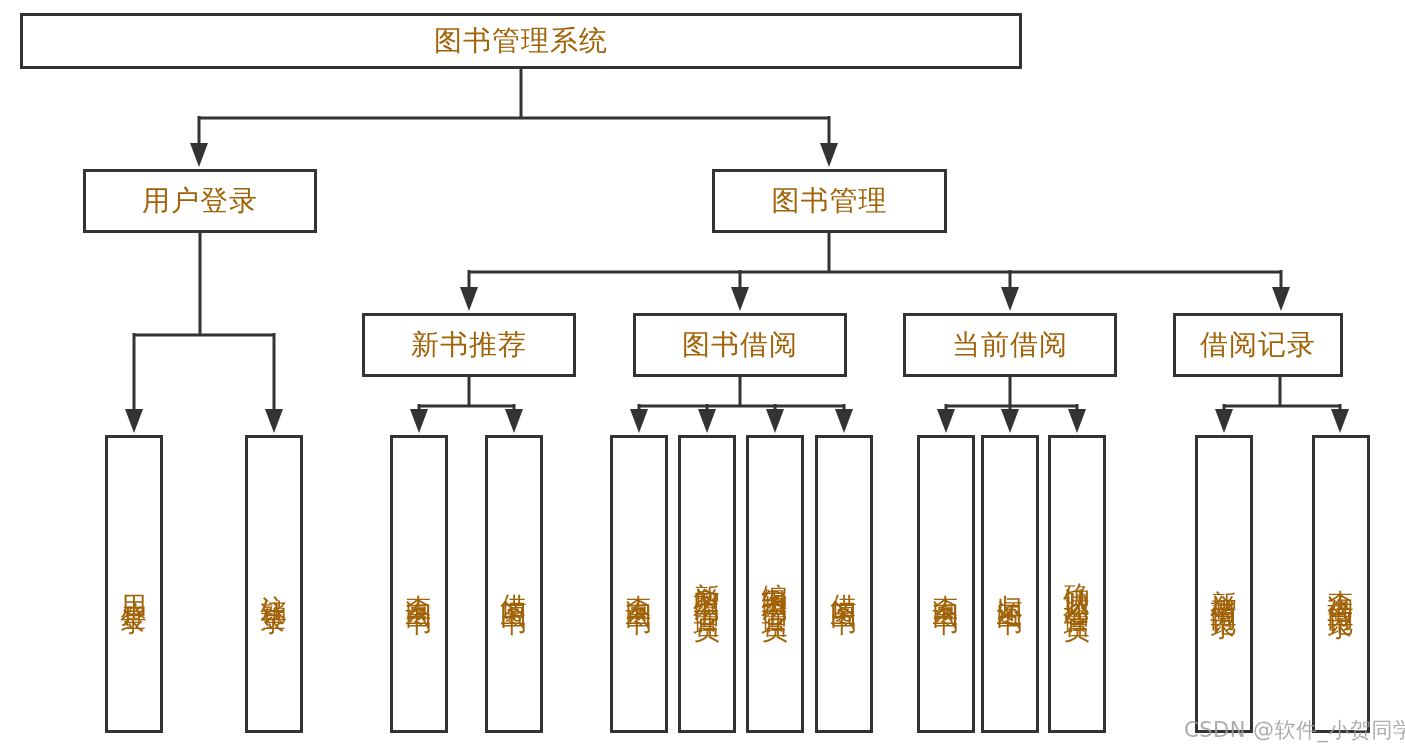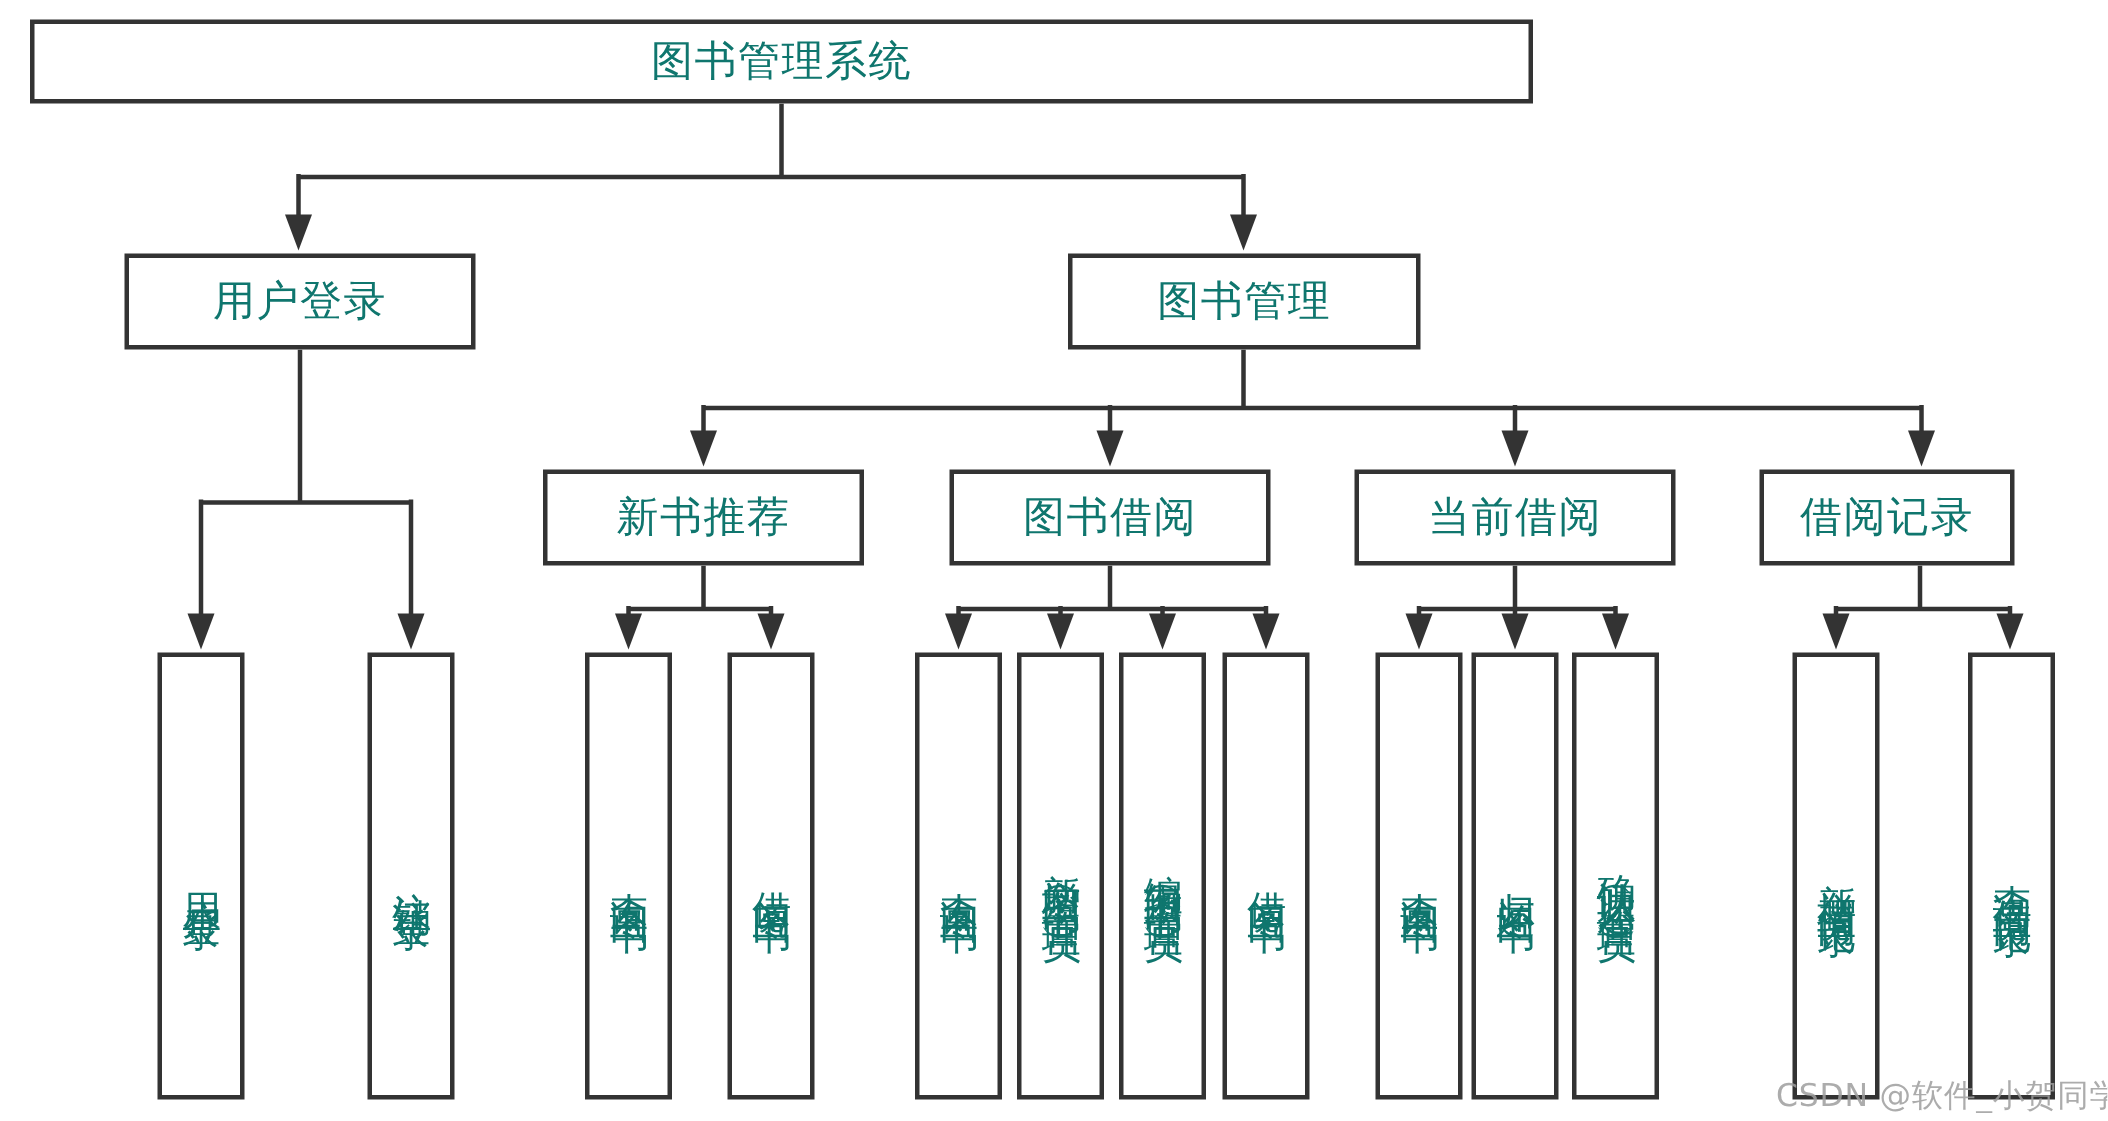--- a/index.html
+++ b/index.html
@@ -19,21 +19,21 @@
     position: absolute;
     left: 0;
     top: 0;
     z-index: 1;
   }
   .node {
     position: absolute;
     box-sizing: border-box;
     background: #ffffff;
     border: 3px solid #333333;
-    color: #0f766e;
+    color: #a16207;
     display: flex;
     align-items: center;
     justify-content: center;
     z-index: 2;
   }
   .h-node {
     font-size: 28px;
     letter-spacing: 1px;
     white-space: nowrap;
   }

